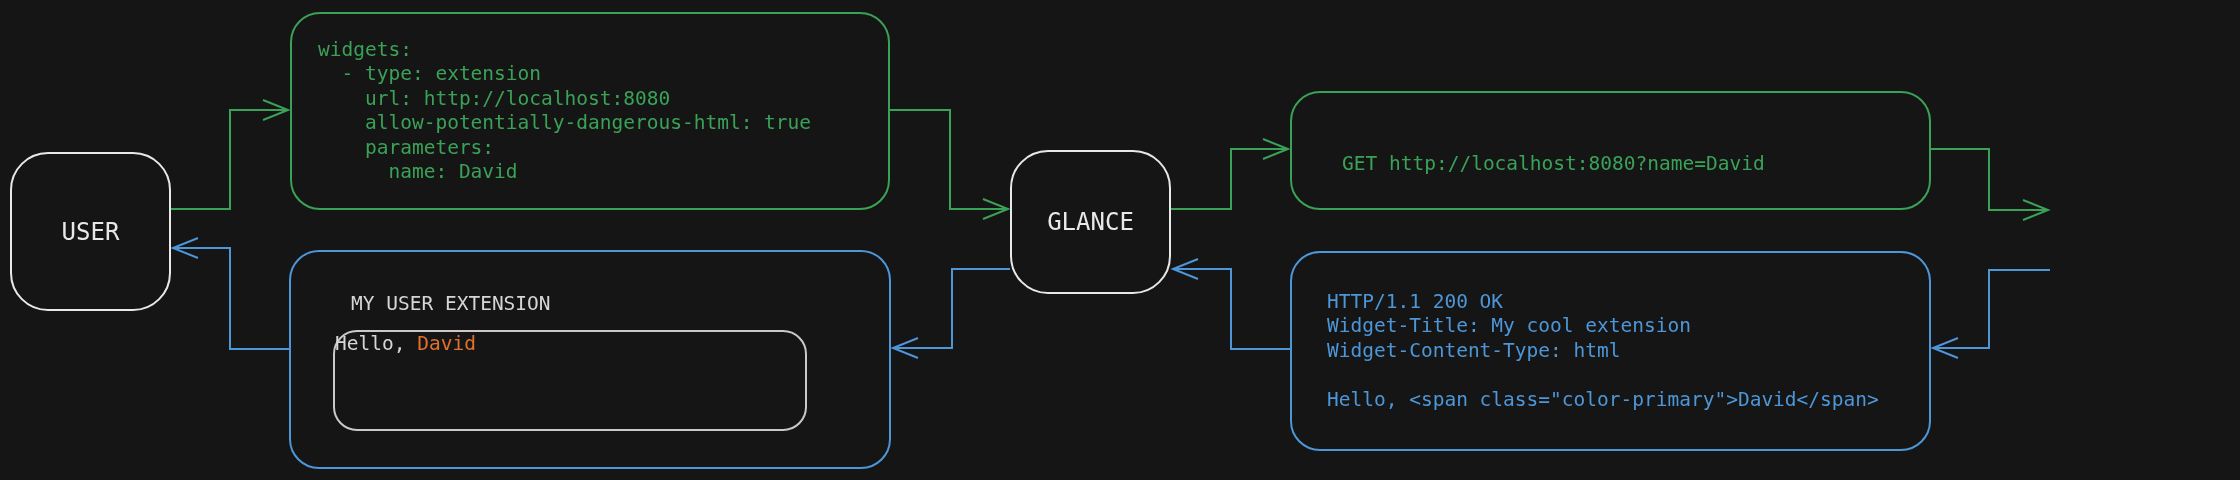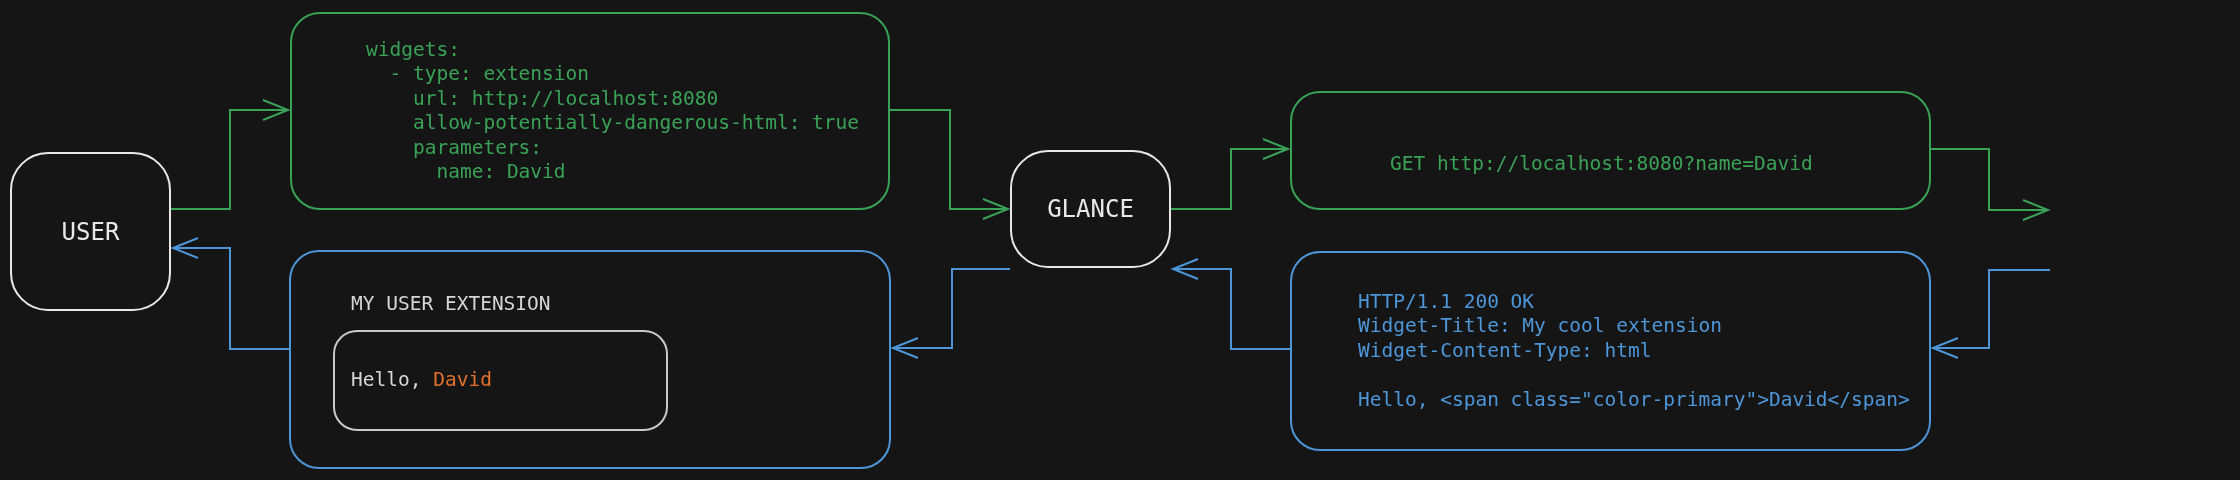--- a/index.html
+++ b/index.html
@@ -7,40 +7,40 @@
     position:relative;width:2240px;height:480px;background:var(--bg,#151515);
     font-family:"DejaVu Sans Mono","Liberation Mono",monospace;overflow:hidden;
   }
   #connector-layer{position:absolute;left:0;top:0;width:2240px;height:480px;pointer-events:none;}
   .node{
     position:absolute;box-sizing:border-box;border:2.5px solid var(--white,#e8e8e8);
     border-radius:38px;display:flex;align-items:center;justify-content:center;
     font-size:24px;color:var(--white,#e8e8e8);
   }
   #node-user{left:10px;top:152px;width:161px;height:159px;}
-  #node-glance{left:1010px;top:150px;width:161px;height:118px;}
+  #node-glance{left:1010px;top:150px;width:161px;height:144px;}
   #node-extension{left:2050px;top:148px;width:180px;height:161px;}
 
   .panel{position:absolute;box-sizing:border-box;border:2px solid;border-radius:30px;display:flex;align-items:center;}
-  .panel.green{border-color:var(--green,#3aa257);padding-left:48px;}
+  .panel.green{border-color:var(--green,#3aa257);}
   .panel.blue{border-color:var(--blue,#4d96d8);}
   #panel-config{left:290px;top:12px;width:600px;height:198px;}
   #panel-request{left:1290px;top:91px;width:641px;height:119px;}
   #panel-response{left:1290px;top:251px;width:641px;height:200px;}
   #panel-widget{left:289px;top:250px;width:602px;height:219px;}
 
   .code{margin:0;font-family:inherit;font-size:19.5px;line-height:24.5px;}
   #panel-config .code{color:var(--green,#3aa257);padding-left:26px;}
   #panel-request .code{color:var(--green,#3aa257);padding-left:50px;margin-top:28px;}
-  #panel-response .code{color:var(--blue,#4d96d8);padding-left:66px;}
+  #panel-response .code{color:var(--blue,#4d96d8);padding-left:35px;}
 
   .widget-title{position:absolute;left:60px;top:40px;font-size:19.5px;line-height:24.5px;color:var(--light,#d6d6d6);}
   #widget-inner{
-    position:absolute;left:42px;top:78px;width:335px;height:101px;box-sizing:border-box;
-    border:2px solid var(--gray,#c9c9c9);border-radius:24px;display:flex;align-items:center;padding-left:16px;
+    position:absolute;left:42px;top:78px;width:474px;height:101px;box-sizing:border-box;
+    border:2px solid var(--gray,#c9c9c9);border-radius:24px;display:flex;align-items:flex-start;padding-left:0;
   }
   #widget-inner .code{color:var(--light,#d6d6d6);}
   .orange{color:var(--orange,#e2712d);}
 </style>
 </head>
 <body style="background: rgb(21, 21, 21);">
 
 <div id="canvas" style="background: rgb(21, 21, 21);">
 
   <svg id="connector-layer" viewBox="0 0 2240 480">

